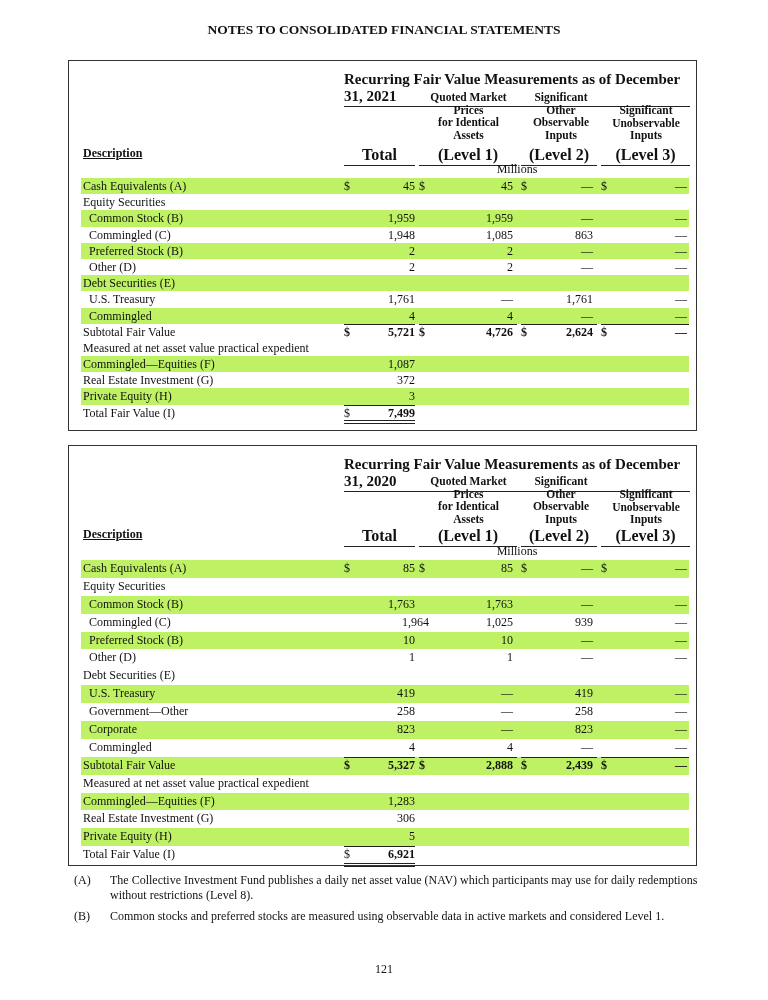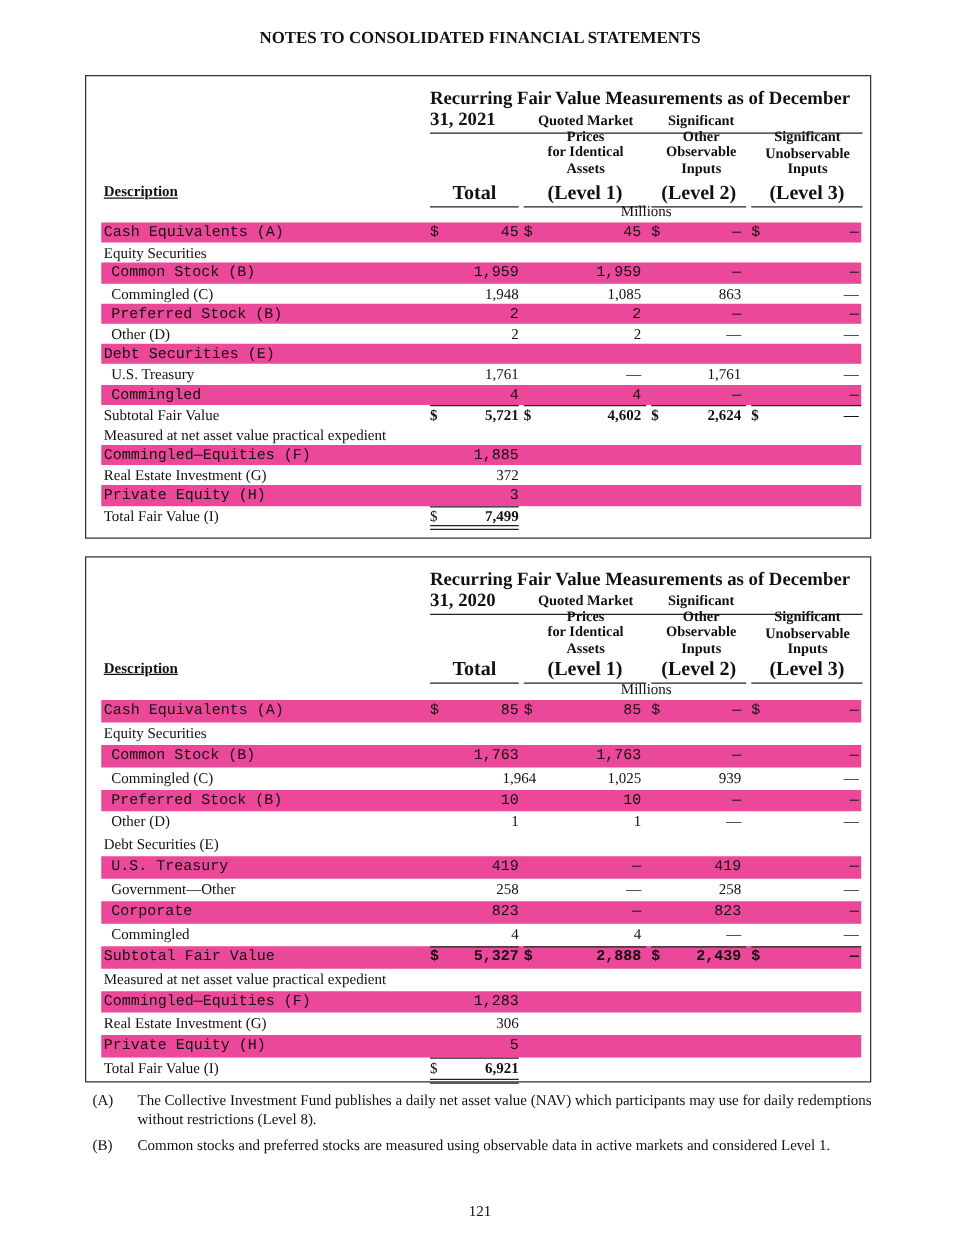--- a/index.html
+++ b/index.html
@@ -8,21 +8,21 @@
   .box { position: absolute; left: 68px; width: 629px; border: 1.5px solid #333; background: #fff; box-sizing: border-box; }
   .box1 { top: 60px; height: 371px; }
   .box2 { top: 445px; height: 421px; }
   .hdr-title { position: absolute; left: 275px; width: 346px; font-weight: bold; font-size: 15px; border-bottom: 1.5px solid #222; padding-bottom: 1px; }
   .colhdr { position: absolute; text-align: center; font-weight: bold; font-size: 11.5px; line-height: 12.5px; }
   .desc-hdr { position: absolute; left: 14px; font-weight: bold; text-decoration: underline; font-size: 12px; }
   .lvl { position: absolute; text-align: center; font-weight: bold; font-size: 16px; border-bottom: 1.5px solid #222; padding-bottom: 1px; }
   .millions { position: absolute; left: 275px; width: 346px; text-align: center; font-size: 12px; }
   .rows { position: absolute; left: 12px; width: 608px; }
   .row { position: relative; width: 608px; font-size: 12px; }
-  .row.shade { background: #ec4899; font-family: Liberation Mono, monospace; }
+  .row.shade { background: #bef264; }
   .row .lbl { position: absolute; left: 2px; white-space: nowrap; }
   .row .lbl.ind { left: 8px; }
   .cell { position: absolute; top: 0; text-align: right; }
   .dol { position: absolute; top: 0; }
   .bold { font-weight: bold; }
   .topline { position: absolute; top: 0; height: 0; border-top: 1.5px solid #222; }
   .dbl { position: absolute; height: 2px; border-top: 1.5px solid #222; border-bottom: 1.5px solid #222; }
   .footnotes { position: absolute; left: 74px; top: 873px; width: 640px; font-size: 12px; line-height: 15px; }
   .fn { position: relative; padding-left: 36px; margin-bottom: 6px; }
   .fn .tag { position: absolute; left: 0; top: 0; }
@@ -125,39 +125,39 @@
         <span class="cell" style="right: 176px;">4</span>
         <span class="cell" style="right: 96px;">—</span>
         <span class="cell" style="right: 2px;">—</span>
       </div>
       <div class="row" style="height: 16.2px; line-height: 16.2px;">
         <span class="lbl">Subtotal Fair Value</span>
         <span class="dol bold" style="left: 263px;">$</span>
         <span class="cell bold" style="right: 274px;">5,721</span>
         <div class="topline" style="left: 263px; width: 71px;"></div>
         <span class="dol bold" style="left: 338px;">$</span>
-        <span class="cell bold" style="right: 176px;">4,602</span>
+        <span class="cell bold" style="right: 176px;">4,726</span>
         <div class="topline" style="left: 338px; width: 98px;"></div>
         <span class="dol bold" style="left: 440px;">$</span>
         <span class="cell bold" style="right: 96px;">2,624</span>
         <div class="topline" style="left: 440px; width: 76px;"></div>
         <span class="dol bold" style="left: 520px;">$</span>
         <span class="cell bold" style="right: 2px;">—</span>
         <div class="topline" style="left: 520px; width: 88px;"></div>
       </div>
       <div class="row" style="height: 16.2px; line-height: 16.2px;">
         <span class="lbl">Measured at net asset value practical expedient</span>
         <span class="cell" style="right: 274px;"></span>
         <span class="cell" style="right: 176px;"></span>
         <span class="cell" style="right: 96px;"></span>
         <span class="cell" style="right: 2px;"></span>
       </div>
       <div class="row shade" style="height: 16.2px; line-height: 16.2px;">
         <span class="lbl">Commingled—Equities (F)</span>
-        <span class="cell" style="right: 274px;">1,885</span>
+        <span class="cell" style="right: 274px;">1,087</span>
         <span class="cell" style="right: 176px;"></span>
         <span class="cell" style="right: 96px;"></span>
         <span class="cell" style="right: 2px;"></span>
       </div>
       <div class="row" style="height: 16.2px; line-height: 16.2px;">
         <span class="lbl">Real Estate Investment (G)</span>
         <span class="cell" style="right: 274px;">372</span>
         <span class="cell" style="right: 176px;"></span>
         <span class="cell" style="right: 96px;"></span>
         <span class="cell" style="right: 2px;"></span>

